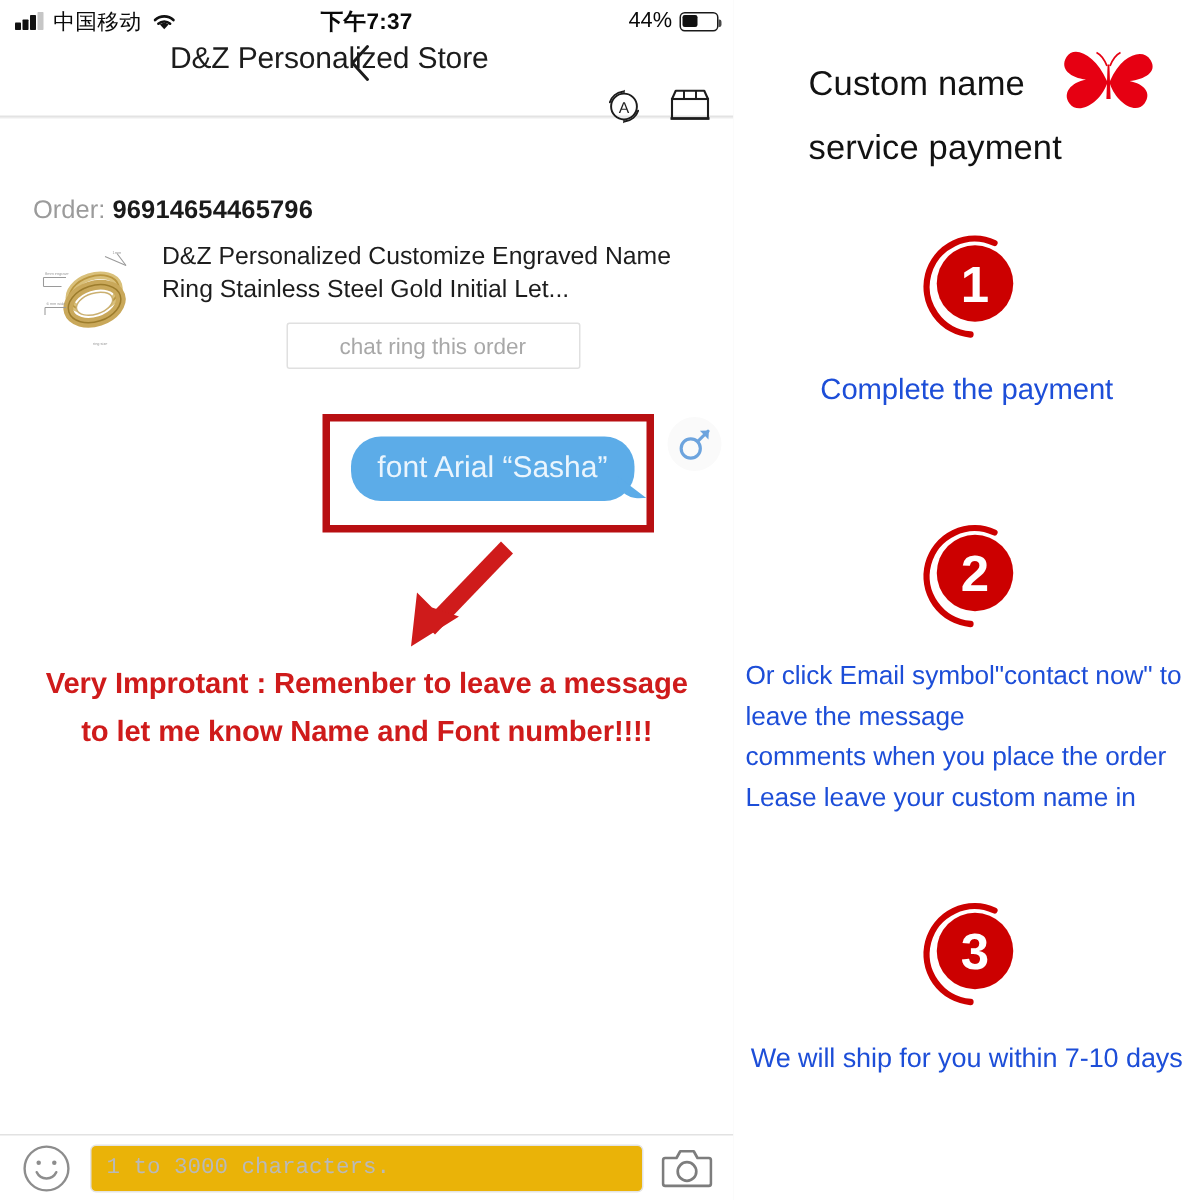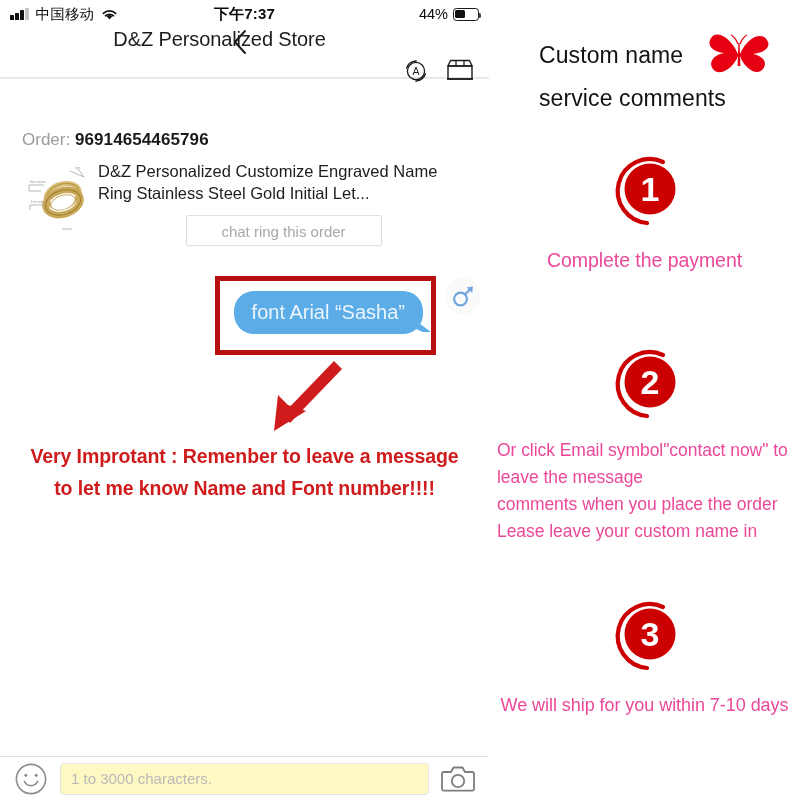--- a/index.html
+++ b/index.html
@@ -178,21 +178,21 @@
     margin-bottom: 11px;
     white-space: nowrap;
   }
   .order-line b {
     color: #1a1a1a;
     font-weight: 700;
     letter-spacing: 0.1px;
   }
   .order-body {
     display: flex;
-    gap: 0;
+    gap: 10px;
   }
   .thumb {
     width: 76px;
     height: 76px;
     flex: 0 0 76px;
     position: relative;
     background: #ffffff;
   }
   .thumb svg { display: block; }
   .order-right { flex: 1; min-width: 0; }
@@ -305,26 +305,26 @@
     padding: 0 14px;
     box-sizing: border-box;
     gap: 12px;
   }
   .smiley { flex: 0 0 34px; cursor: pointer; display: block; }
   .txt-input {
     flex: 1;
     height: 32px;
     border: 1px solid #e4e4e4;
     border-radius: 4px;
-    background: #fef9c3;
+    background: #eab308;
     font-size: 15px;
     color: #555;
     padding: 0 10px;
     box-sizing: border-box;
-    font-family: Liberation Sans, sans-serif;
+    font-family: Liberation Mono, monospace;
     outline: none;
   }
   .txt-input::placeholder { color: #b9b9b9; }
   .camera { flex: 0 0 34px; cursor: pointer; display: block; }
 
   
   .info {
     position: absolute;
     left: 489px;
     top: 0;
@@ -359,21 +359,21 @@
     width: 311px;
   }
   .badge {
     position: relative;
     width: 88px;
     height: 88px;
     margin: 0 auto;
   }
   .step-text {
     font-size: 17.5px;
-    color: #ec4899;
+    color: #1d4ed8;
     line-height: 1.55;
     letter-spacing: -0.05px;
   }
   .step-text.center {
     text-align: center;
     font-size: 19.5px;
   }
   .step-text.left {
     text-align: left;
     padding: 0 8px 0 8px;
@@ -519,21 +519,21 @@
         <path d="M2.5 8 L10 8 L12.5 3.5 L21.5 3.5 L24 8 L31.5 8 A1.6 1.6 0 0 1 33 9.6 L33 25 A1.6 1.6 0 0 1 31.5 26.6 L2.5 26.6 A1.6 1.6 0 0 1 1 25 L1 9.6 A1.6 1.6 0 0 1 2.5 8 Z" fill="none" stroke="#7d7d7d" stroke-width="1.8" stroke-linejoin="round"></path>
         <circle cx="17" cy="17" r="6.2" fill="none" stroke="#7d7d7d" stroke-width="1.8"></circle>
       </svg>
     </div>
   </div>
 
   <div class="info">
 
     <div class="info-head">
       <div class="ht l1">Custom name</div>
-      <div class="ht l2">service comments</div>
+      <div class="ht l2">service payment</div>
       <div class="butterfly">
         <svg width="66" height="48" viewBox="0 0 66 48">
           <g fill="#e60012">
             <path d="M32 24 C24 6 10 0 5 8 C0 16 8 22 18 23 C8 25 2 32 7 39 C13 47 27 39 32 26 Z"></path>
             <path d="M34 24 C42 6 56 2 61 10 C66 18 57 23 47 24 C57 26 62 32 57 39 C51 47 38 38 34 26 Z"></path>
             <path d="M32.4 13 L33.6 13 L34.4 36 L31.6 36 Z"></path>
             <path d="M32 14 C30 9 27 6 25 5" stroke="#e60012" stroke-width="1.2" fill="none"></path>
             <path d="M34 14 C36 9 39 6 41 5" stroke="#e60012" stroke-width="1.2" fill="none"></path>
           </g>
         </svg>

